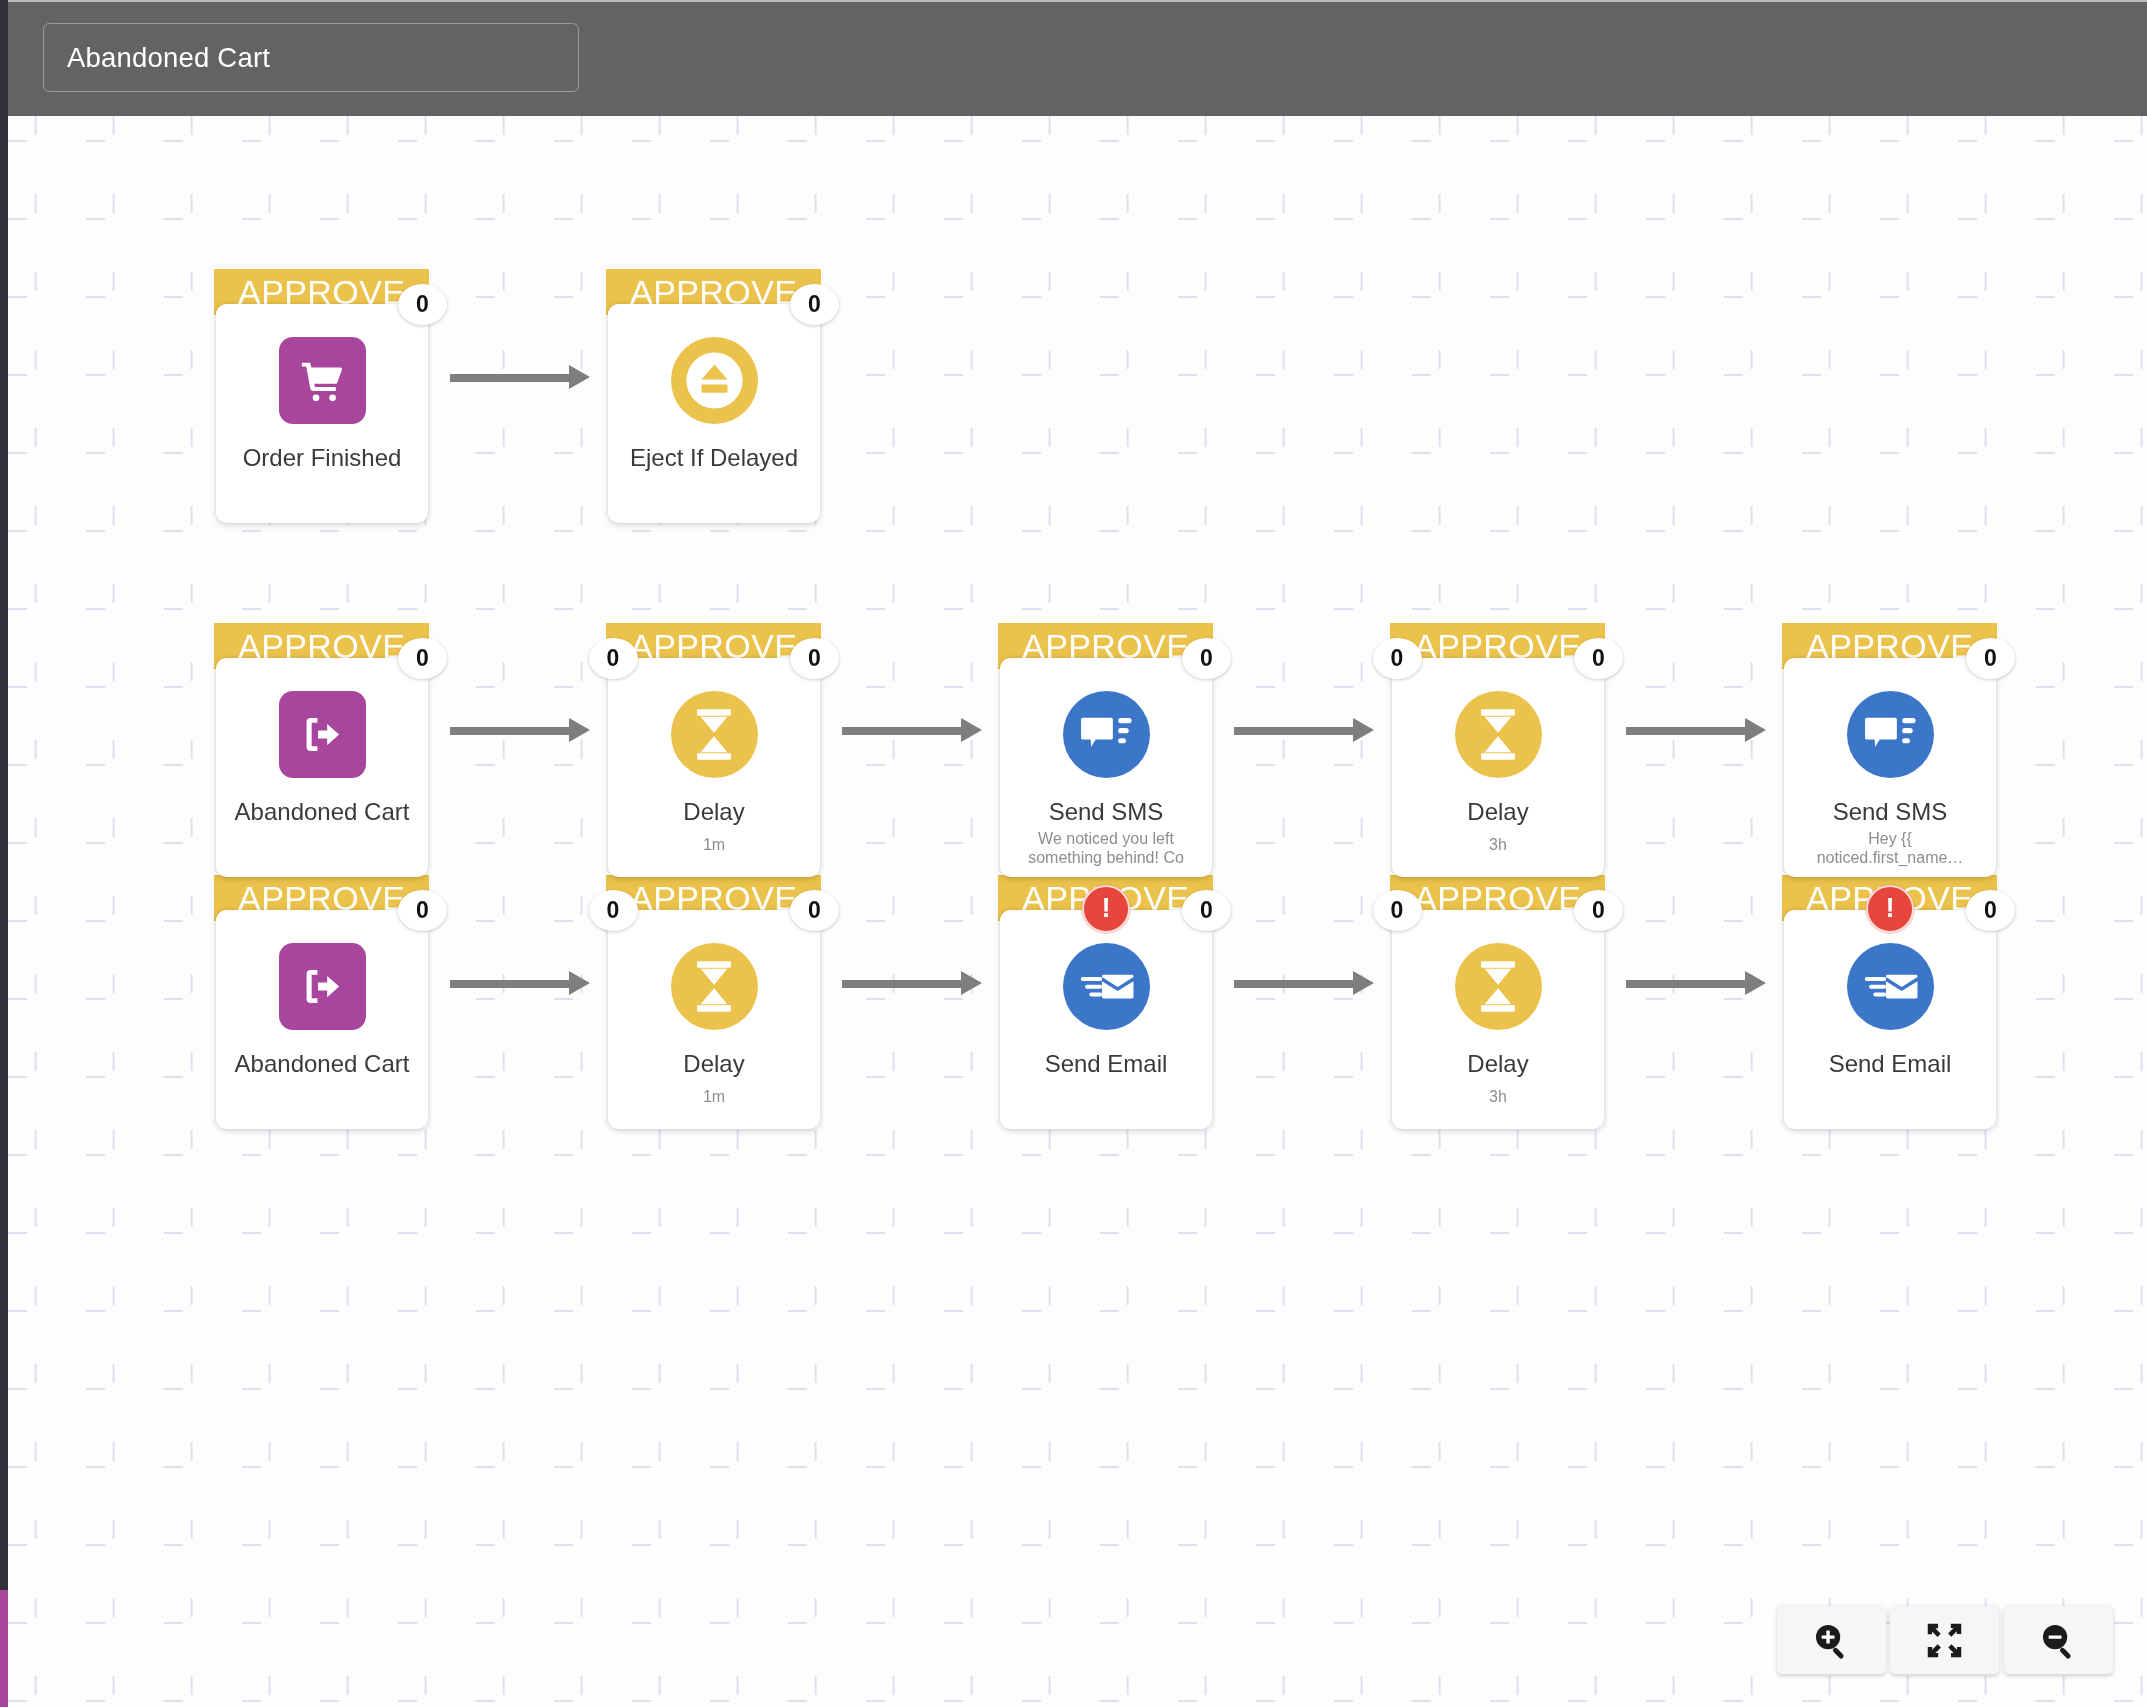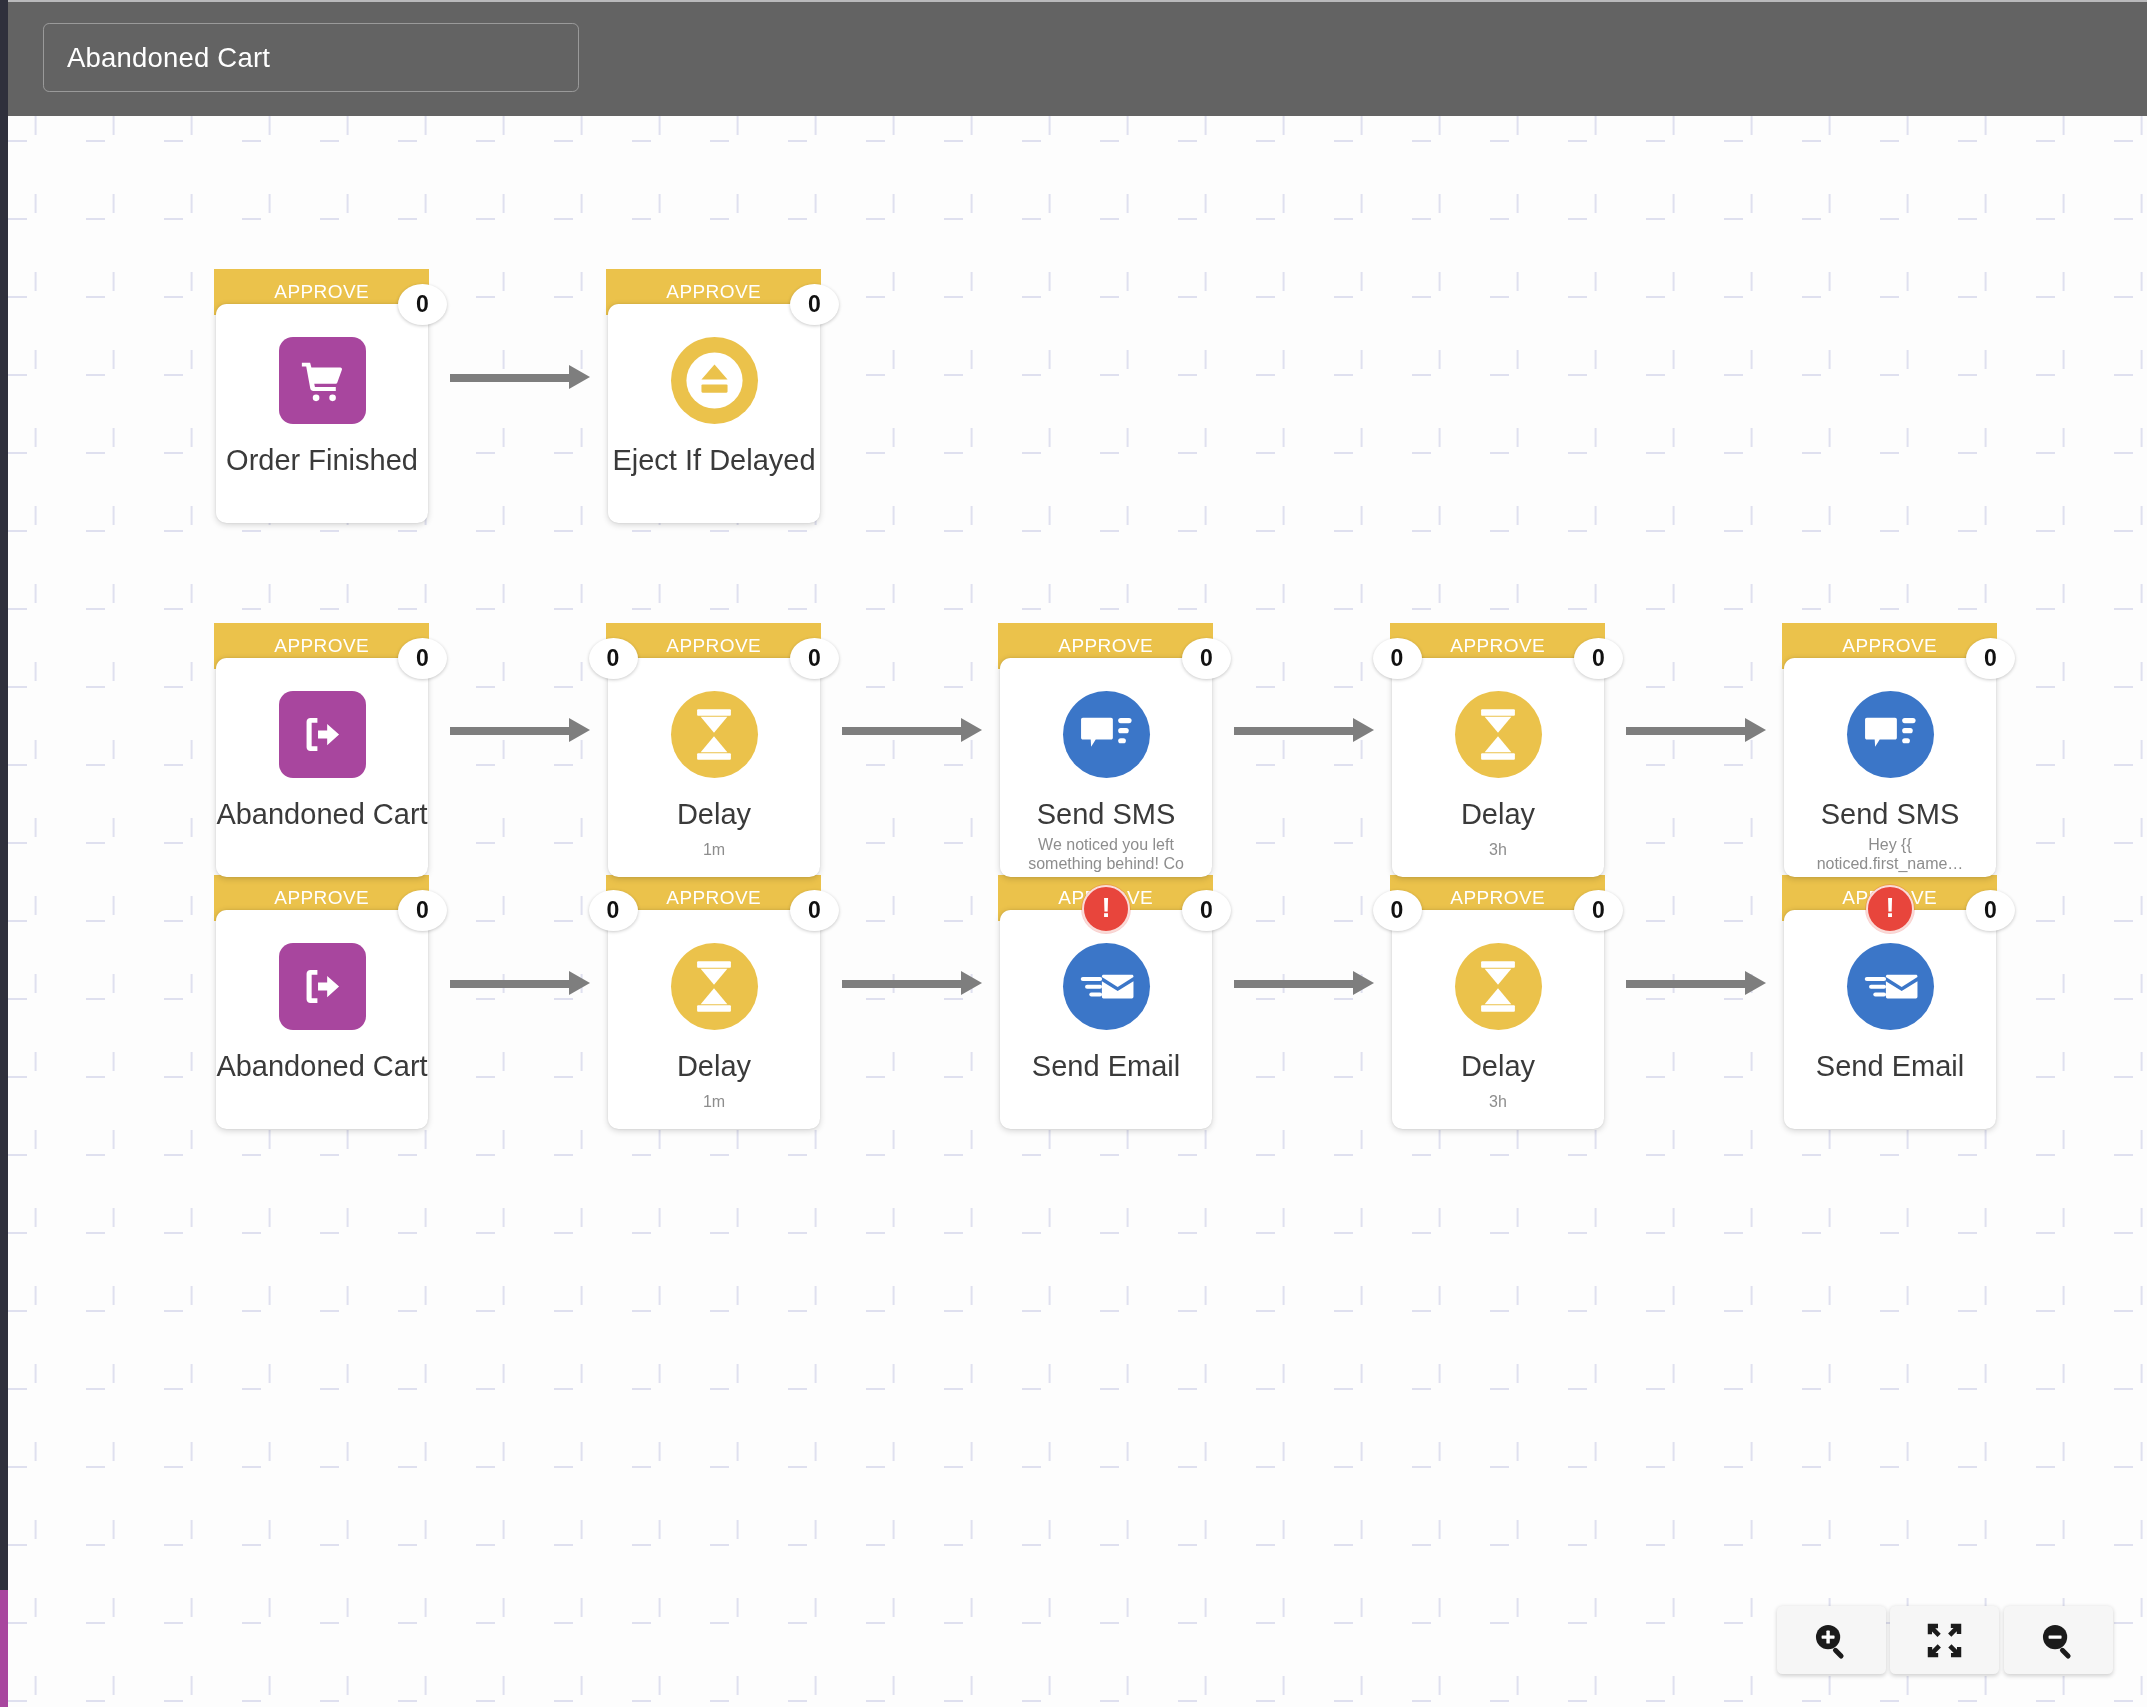--- a/index.html
+++ b/index.html
@@ -108,21 +108,21 @@
     width: 0; height: 0;
   }
   .approve-tag {
     position: absolute;
     left: -1.8px;
     top: -35px;
     width: 215px;
     height: 46px;
     background: #EBC24B;
     color: #ffffff;
-    font-size: 19px;
+    font-size: 34px;
     letter-spacing: 0.4px;
     display: flex;
     align-items: center;
     justify-content: center;
     z-index: 2;
   }
   .card {
     position: absolute;
     left: 0; top: 0;
     width: 212px;
@@ -153,21 +153,21 @@
   .icon-circ {
     width: 87px; height: 87px;
     border-radius: 50%;
     display: flex; align-items: center; justify-content: center;
   }
   .icon-circ.yellow { background: #EBC24B; }
   .icon-circ.blue   { background: #3B76C8; }
 
   .node-label {
     margin-top: 19.5px;
-    font-size: 29px;
+    font-size: 24px;
     color: #3a3a3a;
     text-align: center;
     line-height: 1.15;
   }
   .node-sub {
     margin-top: 10.6px;
     font-size: 16px;
     color: #8d8d8d;
     text-align: center;
     line-height: 1.18;

